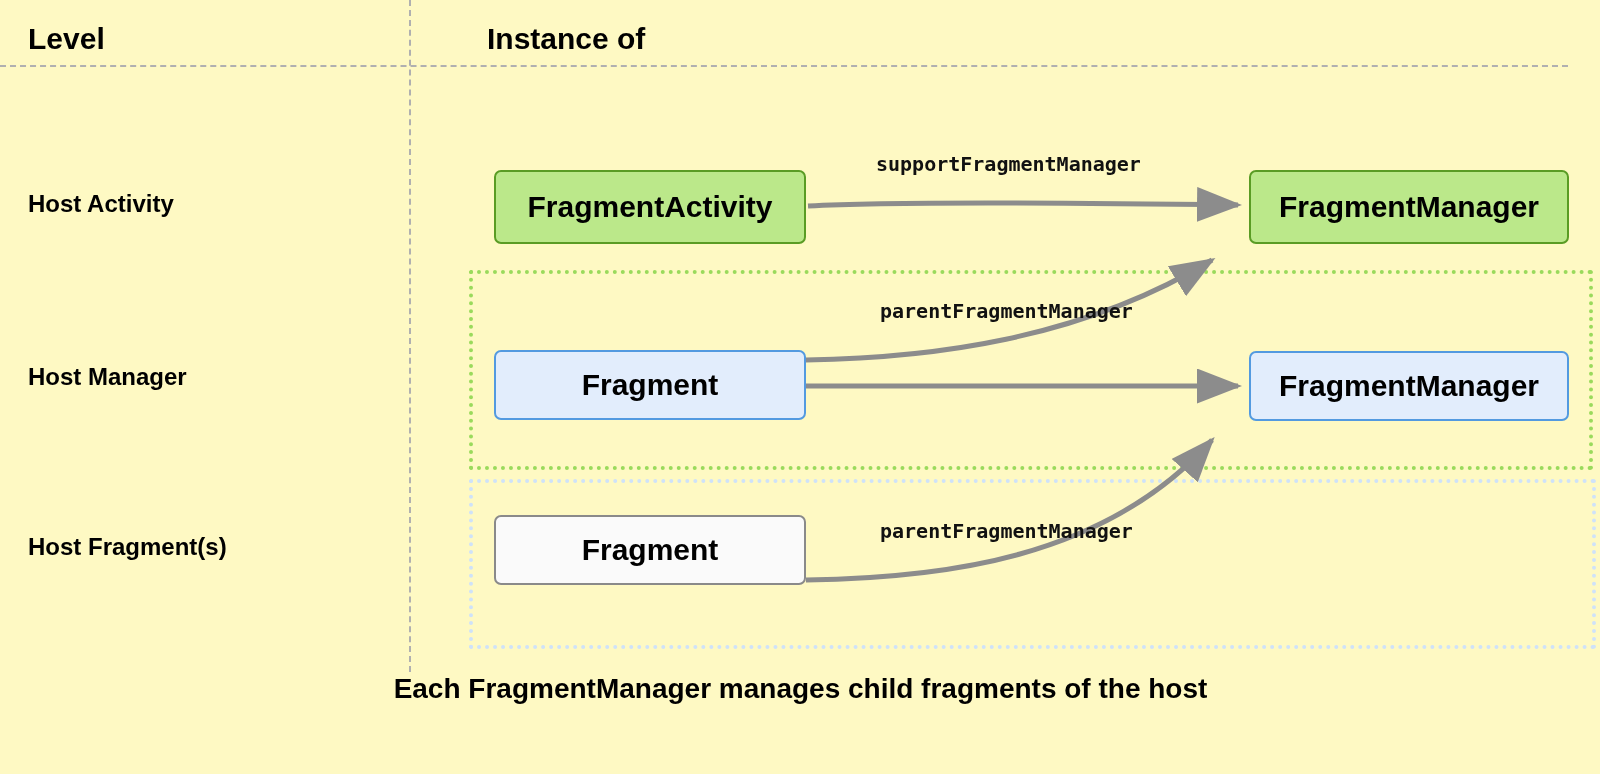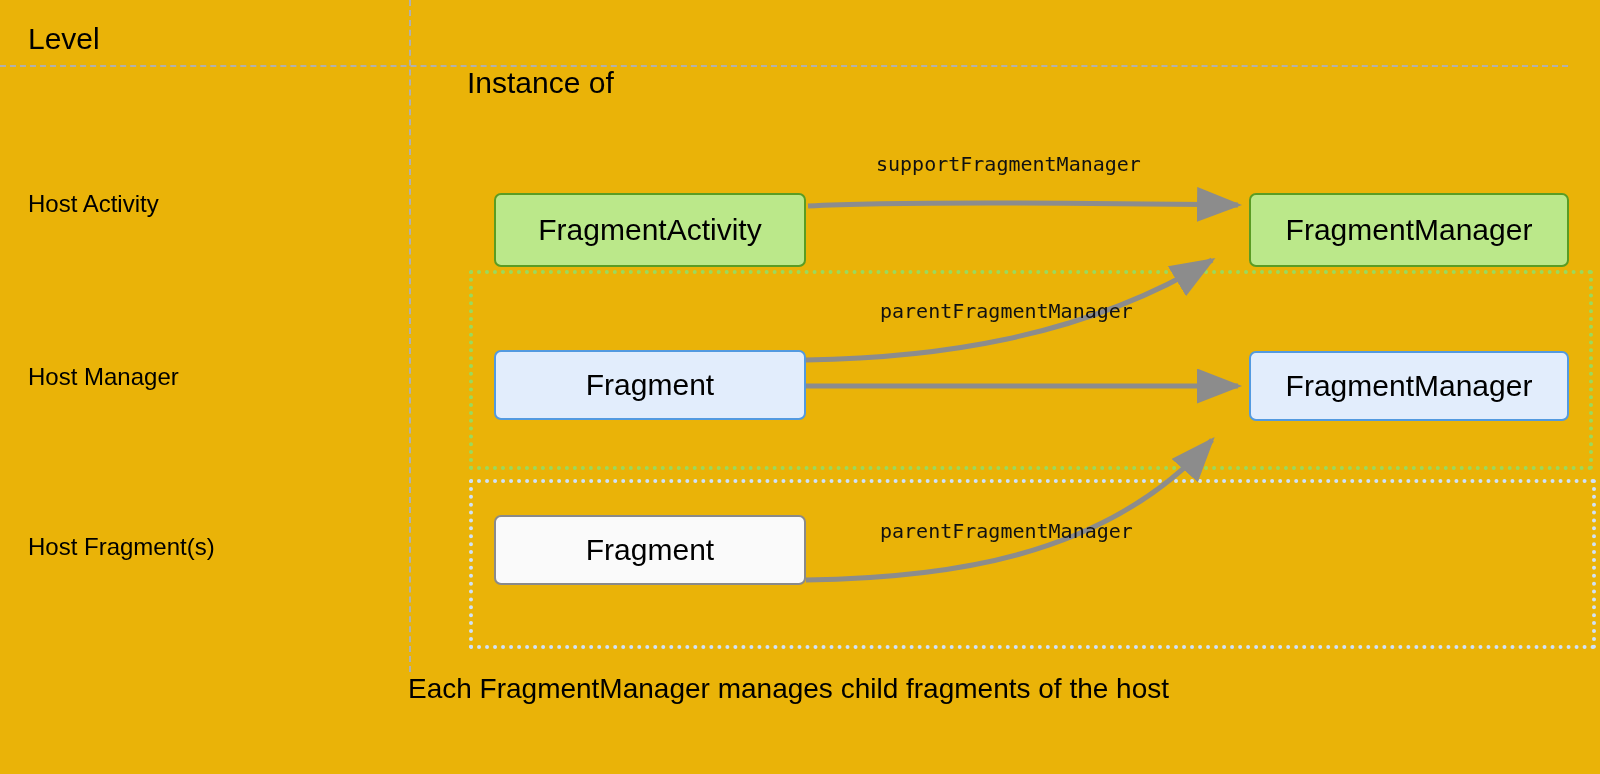--- a/index.html
+++ b/index.html
@@ -4,23 +4,24 @@
 <style>
   html, body {
     margin: 0;
     padding: 0;
     background: #ffffff;
   }
   #canvas {
     position: relative;
     width: 1600px;
     height: 774px;
-    background: #eab308;
+    background: #fef9c3;
     font-family: "Liberation Sans", sans-serif;
     overflow: hidden;
+    font-weight: bold;
   }
 
   
   .hdr-rule {
     position: absolute;
     left: 0;
     top: 65px;
     width: 1568px;
     height: 0;
     border-top: 2px dashed #b0b0b0;
@@ -36,21 +37,21 @@
 
   
   .col-head {
     position: absolute;
     font-size: 30px;
     color: #000000;
     white-space: nowrap;
     line-height: 1;
   }
   #head-level   { left: 28px;  top: 24px; }
-  #head-instance{ left: 467px; top: 24px; margin-top: 44px; }
+  #head-instance{ left: 487px; top: 24px; }
   #head-manager { right: 58px; top: 26px; }
 
   
   .row-label {
     position: absolute;
     left: 28px;
     font-size: 24px;
     color: #000000;
     white-space: nowrap;
     line-height: 1;
@@ -89,21 +90,20 @@
     justify-content: center;
     border-radius: 7px;
     font-size: 30px;
     color: #000000;
     line-height: 1;
     white-space: nowrap;
   }
   .node.green {
     background: #bbe88a;
     border: 2px solid #5a9c24;
-    margin-top: 23px;
   }
   .node.blue {
     background: #e2edfc;
     border: 2px solid #539ae0;
   }
   .node.plain {
     background: #fafafa;
     border: 2px solid #8a8a8a;
   }
 
@@ -134,21 +134,21 @@
     text-align: center;
   }
   #edge-label-support { left: 876px; top: 154px; }
   #edge-label-parent-host { left: 880px; top: 301px; }
   #edge-label-child   { left: 876px; top: 395px; }
   #edge-label-parent-child { left: 880px; top: 521px; }
 
   
   #caption {
     position: absolute;
-    left: 0;
+    left: 12px;
     top: 675px;
     width: 1577px;
     text-align: center;
     font-size: 28px;
     color: #000000;
     line-height: 1;
     white-space: nowrap;
   }
 </style>
 </head>

